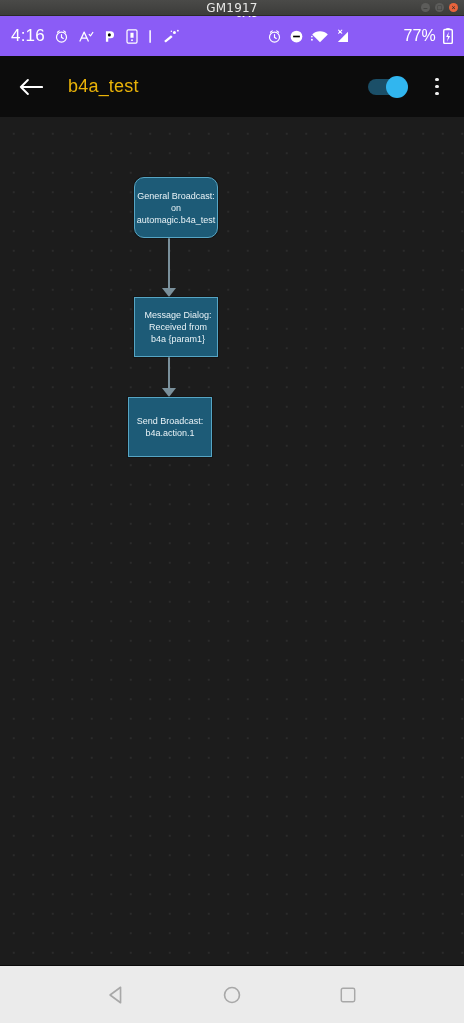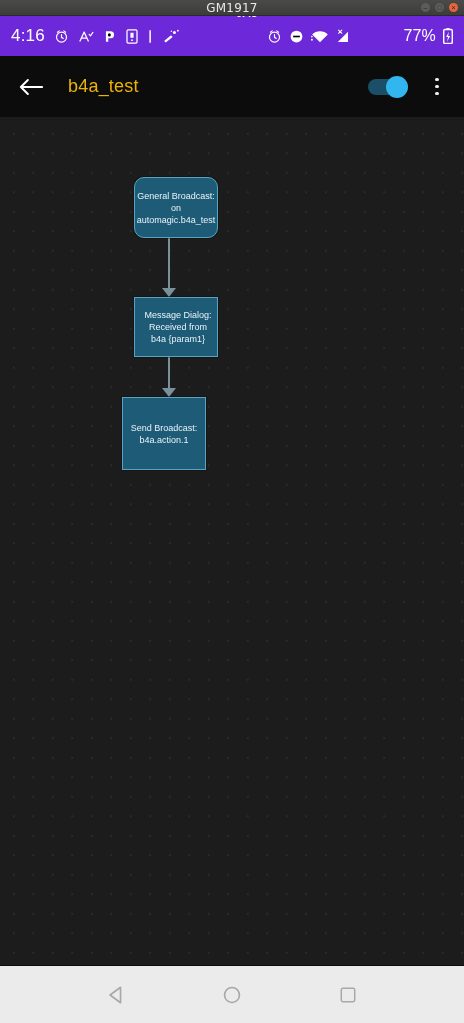--- a/index.html
+++ b/index.html
@@ -37,21 +37,21 @@
   .win-btn.close { background: #e8643c; }
   .win-btn span {
     position: absolute; inset: 0; display: flex;
     align-items: center; justify-content: center;
     font-size: 7px; color: #2a2a28; line-height: 1;
   }
 
   
   .status-bar {
     height: 40px; flex: 0 0 40px;
-    background: #6d28d9;
+    background: #8b5cf6;
     display: flex; align-items: center;
     padding: 0 11px;
     color: #fff;
   }
   .status-left { display: flex; align-items: center; gap: 9px; flex: 1; }
   .status-right { display: flex; align-items: center; gap: 7px; }
   .clock { font-size: 17px; letter-spacing: .2px; font-weight: 400; }
   .sicon { display: inline-flex; align-items: center; justify-content: center; }
   .netspeed {
     display: flex; flex-direction: column; align-items: center;
@@ -284,21 +284,21 @@
       <div class="connector" style="left: 161px; top: 240px; width: 16px; height: 40px;">
         <div class="line" style="height: 32px; background: rgb(122, 144, 155);"></div>
         <div class="head" style="border-top-color: rgb(122, 144, 155);"></div>
       </div>
       <div class="node rounded" style="left: 134px; top: 60px; width: 84px; height: 61px; background: rgb(29, 91, 119); border-color: rgb(86, 165, 196);">
         <span>General Broadcast: on automagic.b4a_test</span>
       </div>
       <div class="node" style="left: 134px; top: 180px; width: 84px; height: 60px; background: rgb(29, 91, 119); border-color: rgb(86, 165, 196); padding-left: 8px;">
         <span>Message Dialog: Received from b4a {param1}</span>
       </div>
-      <div class="node" style="left: 122px; top: 280px; width: 84px; height: 73px; background: rgb(29, 91, 119); border-color: rgb(86, 165, 196);">
+      <div class="node" style="left: 128px; top: 280px; width: 84px; height: 60px; background: rgb(29, 91, 119); border-color: rgb(86, 165, 196);">
         <span>Send Broadcast: b4a.action.1</span>
       </div>
     </div>
 
   <div class="nav-bar">
     <div class="nav-btn">
       <svg width="20" height="20" viewBox="0 0 22 22">
         <path d="M16 2.5 4.5 11 16 19.5z" fill="none" stroke="#a8a8a8" stroke-width="1.8" stroke-linejoin="round"></path>
       </svg>
     </div>

